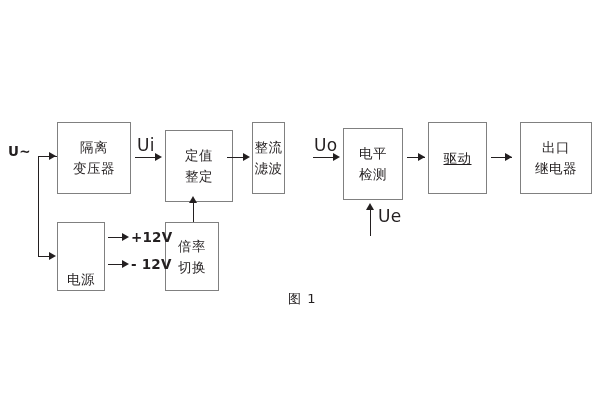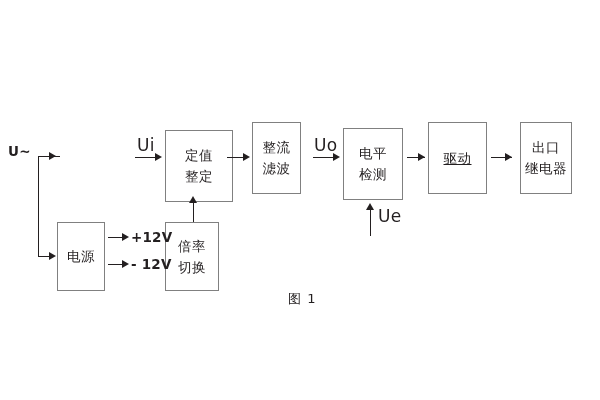--- a/index.html
+++ b/index.html
@@ -79,46 +79,50 @@
   <div class="ln-h" style="left:38px; top:156px; width:22px;"></div>
 
   <div class="ln-v" style="left:38px; top:156px; height:101px;"></div>
 
   <div class="ln-h" style="left:38px; top:156px; width:14px;"></div>
   <div class="ah ah-r" style="left:49px; top:152px;"></div>
 
   <div class="ln-h" style="left:38px; top:256px; width:14px;"></div>
   <div class="ah ah-r" style="left:49px; top:252px;"></div>
 
+  <div class="block" style="left:57px; top:122px; width:74px; height:72px;">
+    <span class="ln">隔离</span>
+    <span class="ln">变压器</span>
+  </div>
 
   <div class="block" style="left:165px; top:122px; width:68px; height:72px;margin-top:8px;">
     <span class="ln">定值</span>
     <span class="ln">整定</span>
   </div>
 
-  <div class="block" style="left:252px; top:122px; width:49px; height:72px;">
+  <div class="block" style="left:252px; top:122px; width:33px; height:72px;">
     <span class="ln">整流</span>
     <span class="ln">滤波</span>
   </div>
 
   <div class="block" style="left:343px; top:128px; width:60px; height:72px;text-align:center;">
     <span class="ln">电平</span>
     <span class="ln">检测</span>
   </div>
 
   <div class="block" style="left:428px; top:122px; width:59px; height:72px;text-decoration:underline;">
     <span class="ln">驱动</span>
   </div>
 
-  <div class="block" style="left:520px; top:122px; width:52px; height:72px;">
+  <div class="block" style="left:520px; top:122px; width:72px; height:72px;">
     <span class="ln">出口</span>
     <span class="ln">继电器</span>
   </div>
 
-  <div class="block" style="left:57px; top:222px; width:48px; height:69px;">
+  <div class="block" style="left:57px; top:222px; width:48px; height:69px;justify-content:flex-end;">
     <span class="ln">电源</span>
   </div>
 
   <div class="block" style="left:165px; top:222px; width:54px; height:69px;">
     <span class="ln">倍率</span>
     <span class="ln">切换</span>
   </div>
 
 
   <div class="lbl" style="left:137px; top:135px;">Ui</div>

